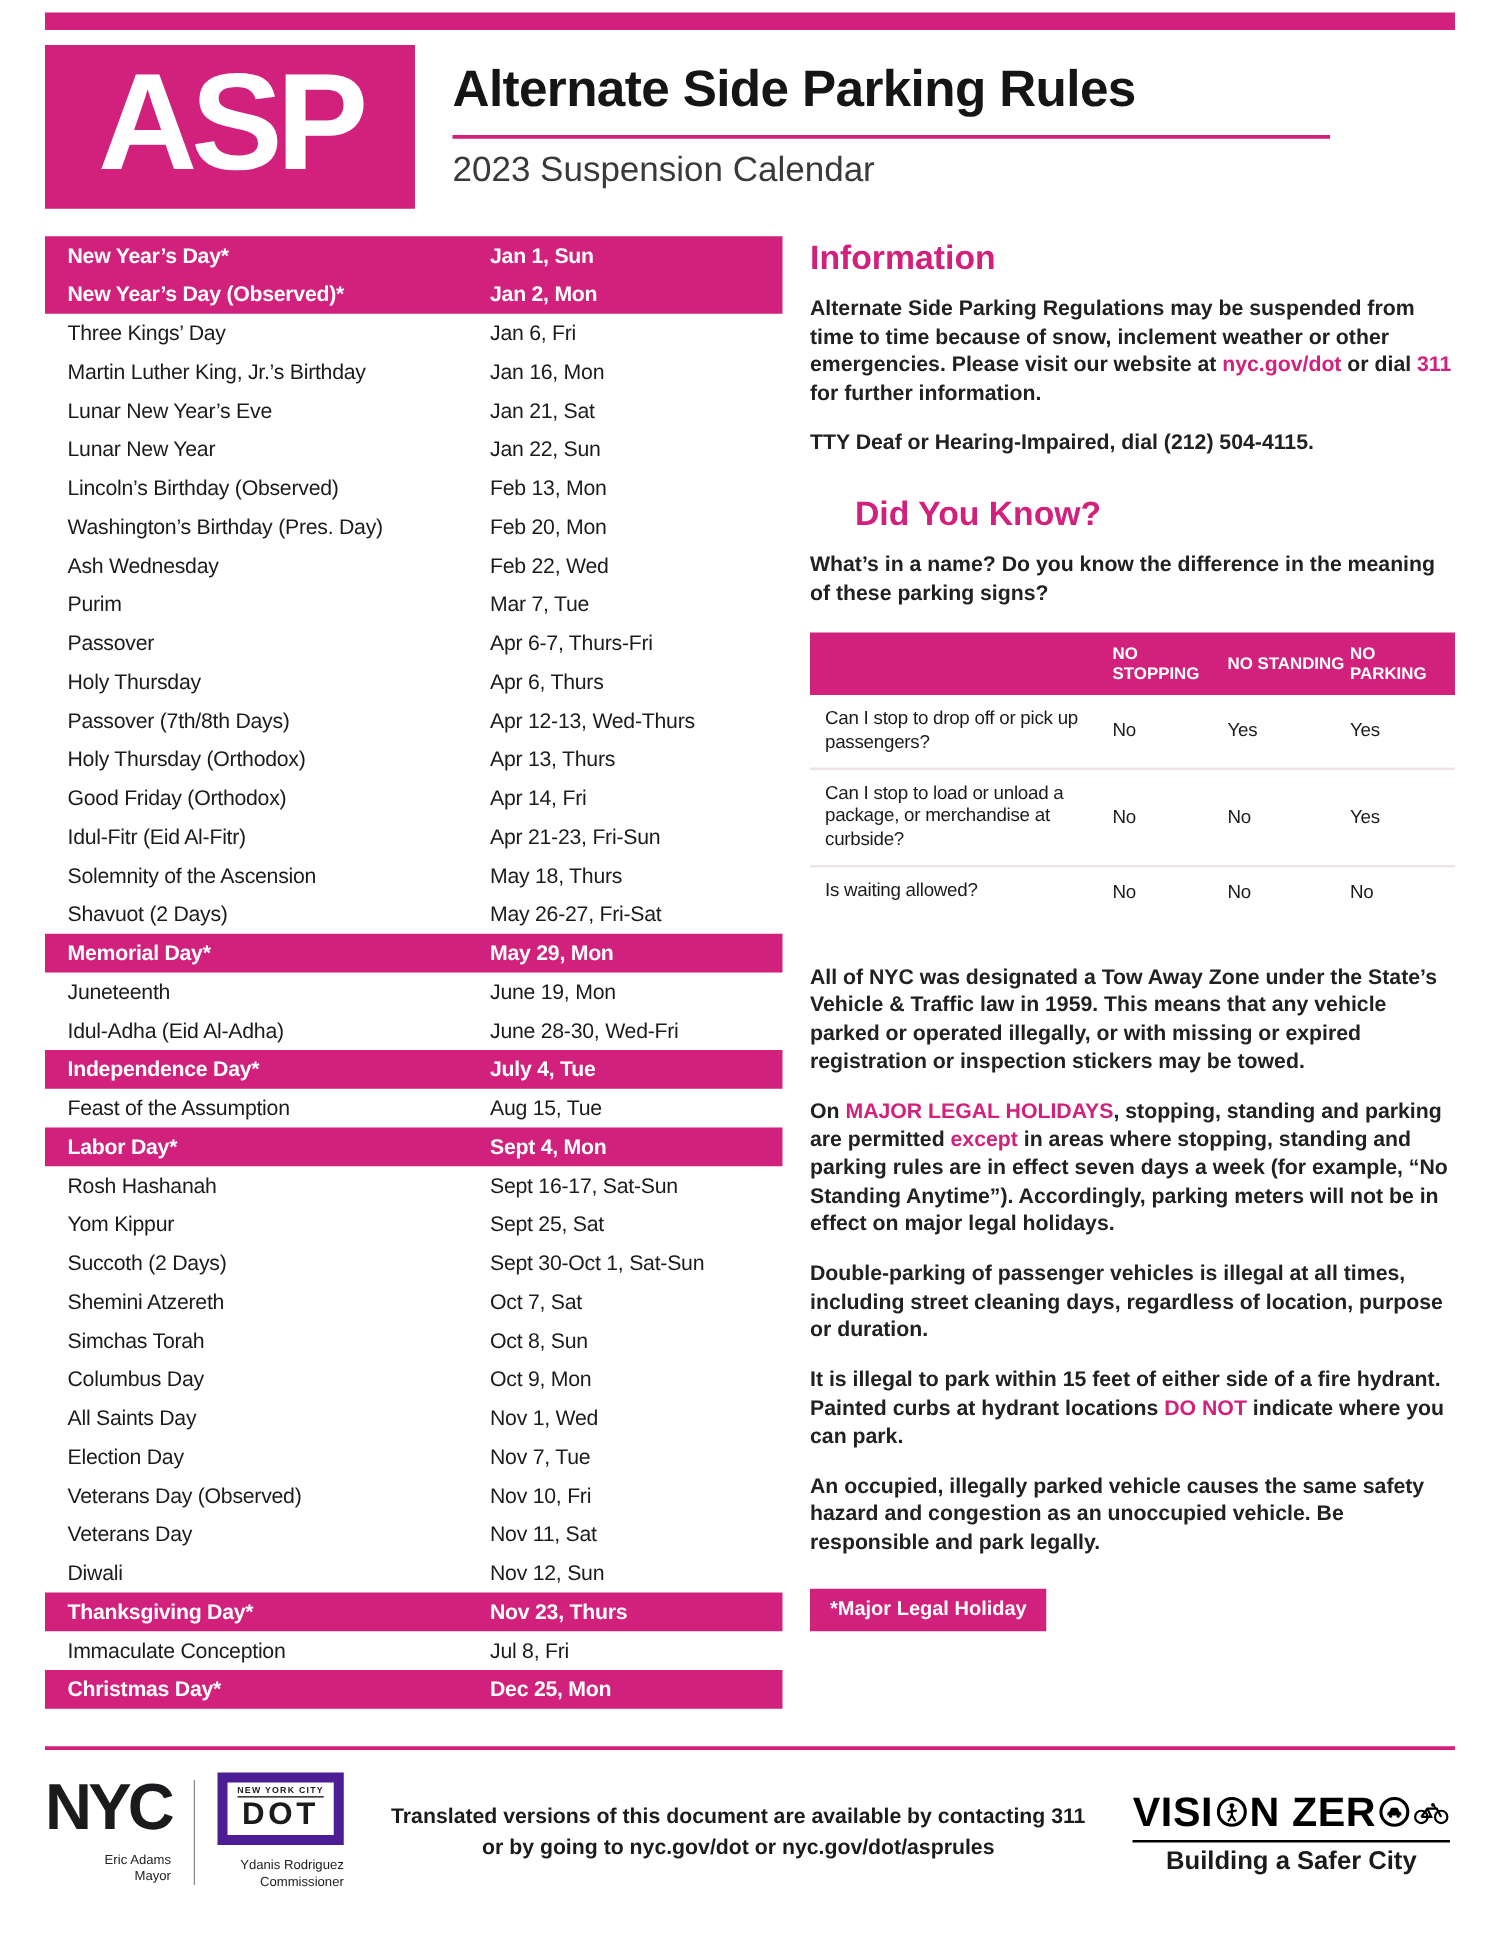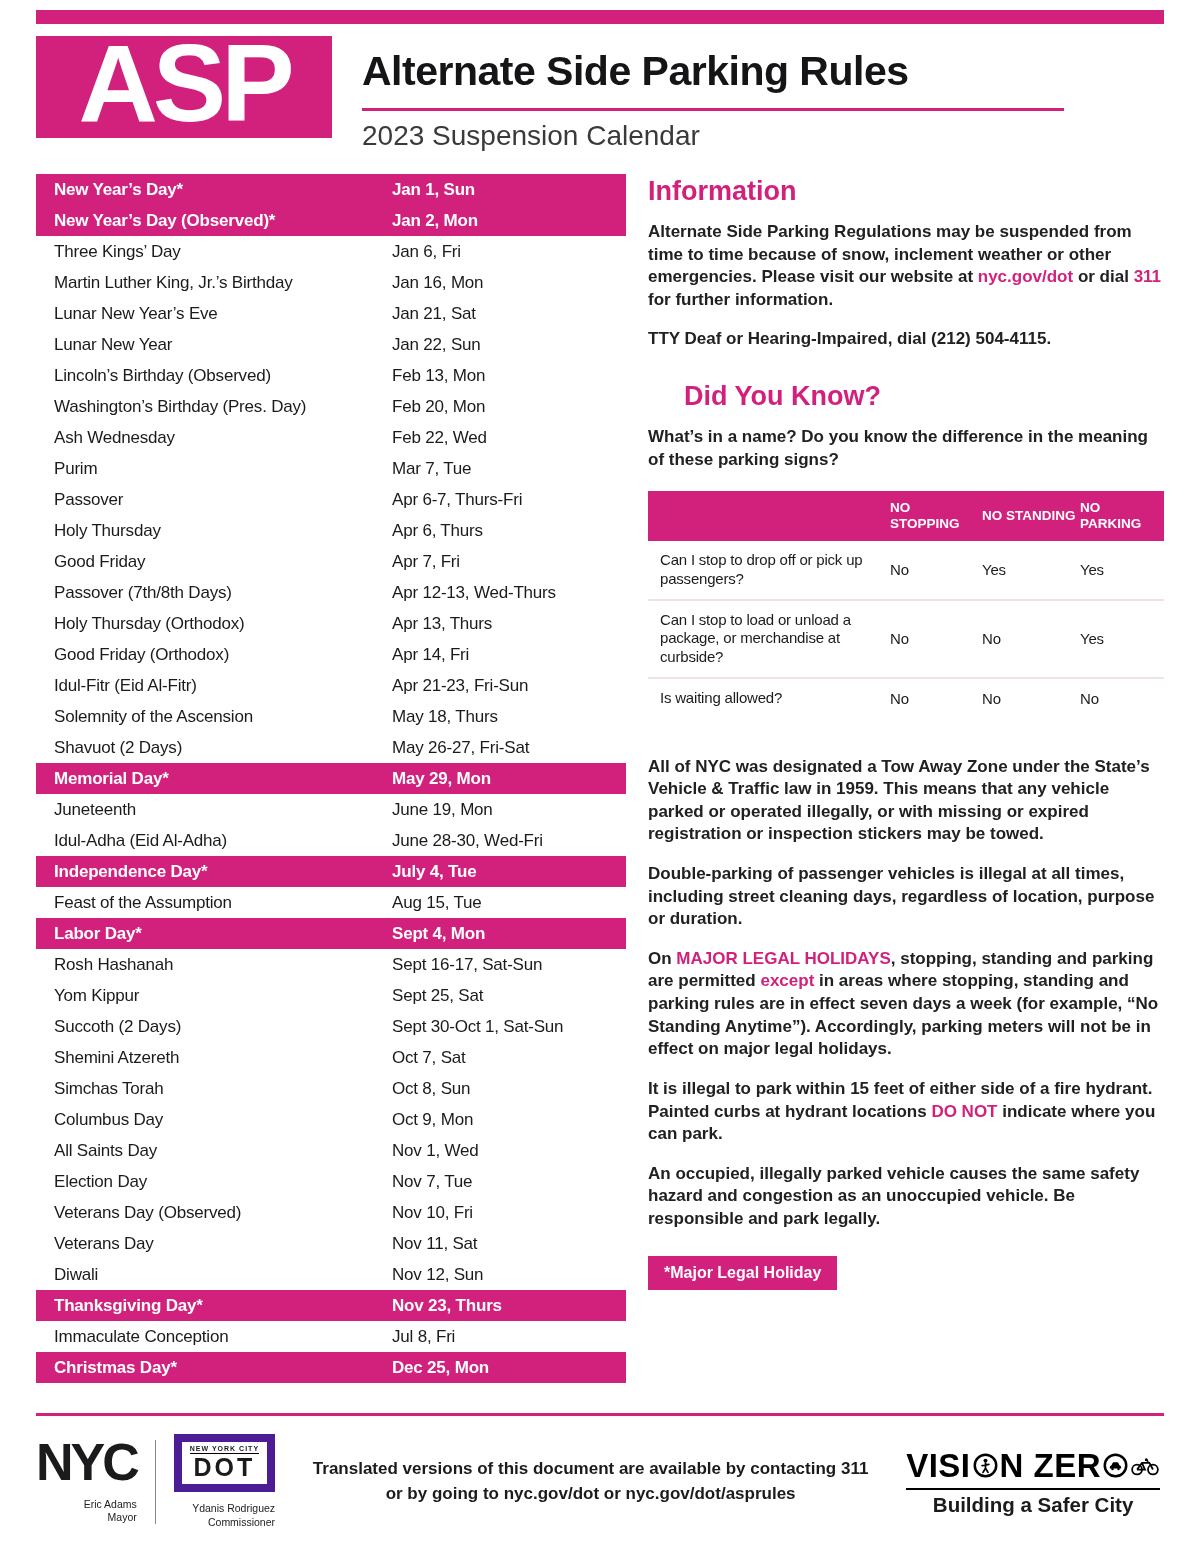--- a/index.html
+++ b/index.html
@@ -7,21 +7,21 @@
   html,body { margin:0; padding:0; }
   body {
     width:1200px; height:1553px; overflow:hidden;
     background:#fff; color:var(--ink);
     font-family:"Liberation Sans", sans-serif;
   }
   .topbar { margin:10px 36px 0; height:14px; background:var(--pink); }
 
   .header { display:flex; gap:30px; margin:12px 36px 0; align-items:flex-start; }
   .asp-box {
-    flex:0 0 296px; height:102px; background:var(--pink); color:#fff;
+    flex:0 0 296px; height:131px; background:var(--pink); color:#fff;
     display:flex; align-items:center; justify-content:center;
     font-size:110px; font-weight:bold; letter-spacing:-5px; line-height:1;
     padding-bottom:8px;
   }
   .header-right { flex:1; padding-top:12px; }
   .doc-title { font-size:41px; font-weight:bold; letter-spacing:-0.5px; color:#151517; }
   .title-rule { height:3px; background:var(--pink); margin:13px 100px 9px 0; }
   .doc-subtitle { font-size:28px; color:#3a3a3c; }
 
   .main { display:flex; gap:22px; margin:22px 36px 0; }
@@ -136,24 +136,20 @@
       </div>
       <div class="cal-row">
         <div class="cal-name">Passover</div>
         <div class="cal-date">Apr 6-7, Thurs-Fri</div>
       </div>
       <div class="cal-row">
         <div class="cal-name">Holy Thursday</div>
         <div class="cal-date">Apr 6, Thurs</div>
       </div>
       <div class="cal-row">
-        <div class="cal-name">Good Friday</div>
-        <div class="cal-date">Apr 7, Fri</div>
-      </div>
-      <div class="cal-row">
         <div class="cal-name">Passover (7th/8th Days)</div>
         <div class="cal-date">Apr 12-13, Wed-Thurs</div>
       </div>
       <div class="cal-row">
         <div class="cal-name">Holy Thursday (Orthodox)</div>
         <div class="cal-date">Apr 13, Thurs</div>
       </div>
       <div class="cal-row">
         <div class="cal-name">Good Friday (Orthodox)</div>
         <div class="cal-date">Apr 14, Fri</div>
@@ -284,22 +280,22 @@
           <div class="signs-row">
             <div class="signs-q">Is waiting allowed?</div>
             <div>No</div>
             <div>No</div>
             <div>No</div>
           </div>
         </div>
     </div>
 
     <p class="para gap-lg">All of NYC was designated a Tow Away Zone under the State’s Vehicle &amp; Traffic law in 1959. This means that any vehicle parked or operated illegally, or with missing or expired registration or inspection stickers may be towed.</p>
+    <p class="para"><span>On </span><span class="accent">MAJOR LEGAL HOLIDAYS</span><span>, stopping, standing and parking are permitted </span><span class="accent">except</span><span> in areas where stopping, standing and parking rules are in effect seven days a week (for example, “No Standing Anytime”). Accordingly, parking meters will not be in effect on major legal holidays.</span></p>
     <p class="para">Double-parking of passenger vehicles is illegal at all times, including street cleaning days, regardless of location, purpose or duration.</p>
-    <p class="para"><span>On </span><span class="accent">MAJOR LEGAL HOLIDAYS</span><span>, stopping, standing and parking are permitted </span><span class="accent">except</span><span> in areas where stopping, standing and parking rules are in effect seven days a week (for example, “No Standing Anytime”). Accordingly, parking meters will not be in effect on major legal holidays.</span></p>
     <p class="para"><span>It is illegal to park within 15 feet of either side of a fire hydrant. Painted curbs at hydrant locations </span><span class="accent">DO NOT</span><span> indicate where you can park.</span></p>
     <p class="para">An occupied, illegally parked vehicle causes the same safety hazard and congestion as an unoccupied vehicle. Be responsible and park legally.</p>
 
     <div class="badge">*Major Legal Holiday</div>
   </div>
 </div>
 
 <div class="footer-rule"></div>
 
 <div class="footer">

